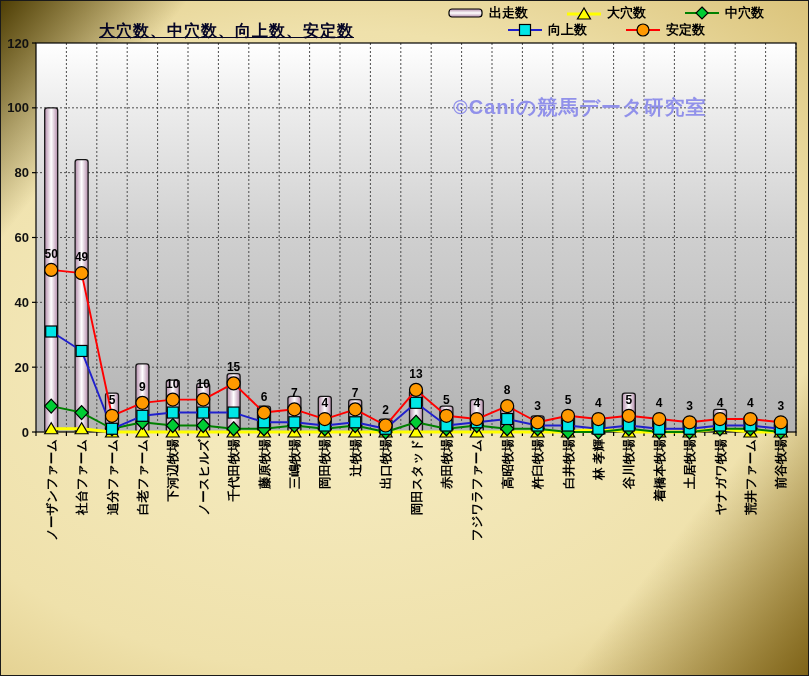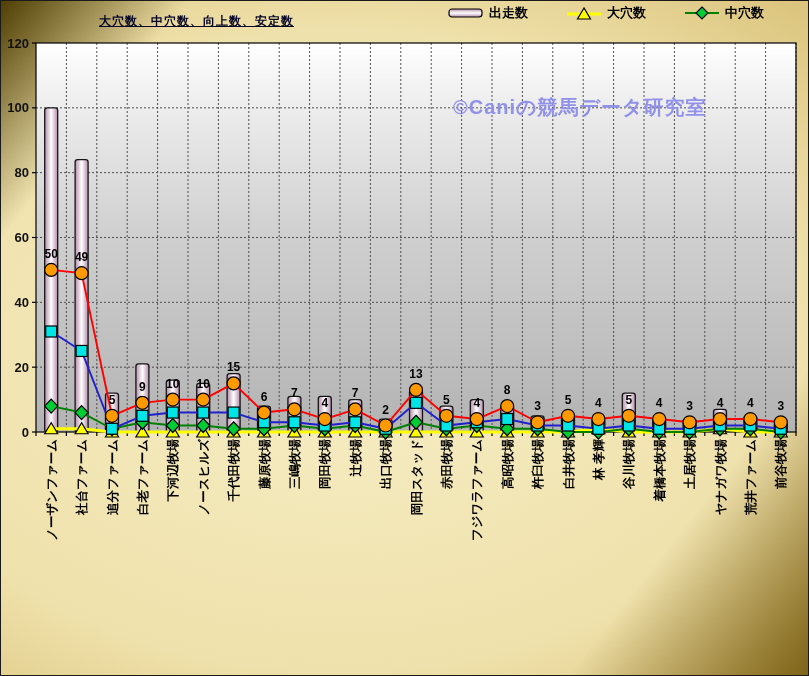--- a/index.html
+++ b/index.html
@@ -6,21 +6,21 @@
   .canvas{
     position:relative;width:809px;height:676px;overflow:hidden;
     font-family:"Liberation Sans",sans-serif;
     border:1px solid #1a1a1a;box-sizing:border-box;
     background-image:
       linear-gradient(128deg, #4f3f06 0%, rgba(79,63,6,0) 14%),
       linear-gradient(308deg, #7e6318 0%, rgba(126,99,24,0) 18%),
       radial-gradient(115% 95% at 42% 52%, #f7eec6 0%, #efe1ab 50%, #d4ba6c 82%, #ab8c35 100%);
   }
   .title{
-    position:absolute;left:98px;top:12px;font-size:12px;font-weight:bold;
+    position:absolute;left:98px;top:20px;font-size:16px;font-weight:bold;
     text-decoration:underline;color:#050525;letter-spacing:1px;white-space:nowrap;
   }
   .watermark{
     position:absolute;left:452px;top:61px;font-size:20px;font-weight:bold;
     color:#9191ea;letter-spacing:1px;white-space:nowrap;margin-top:32px;
   }
   .legend{position:absolute;left:446px;top:3px;}
   .legend-row{display:flex;height:17px;justify-content:center;}
   .legend-item{width:118px;display:flex;align-items:center;}
   .legend-item .lbl{font-size:13px;font-weight:bold;color:#000;margin-left:2px;white-space:nowrap;}
@@ -329,15 +329,31 @@
         <span class="lbl">大穴数</span>
       </div>
       <div class="legend-item">
         <svg width="40" height="14">
           <line x1="2" y1="7" x2="36" y2="7" stroke-width="2" stroke="#008000"></line>
           <polygon points="19,1 25,7 19,13 13,7" stroke="#000" stroke-width="1.2" fill="#00cc33"></polygon>
         </svg>
         <span class="lbl">中穴数</span>
       </div>
     </div>
+    <div class="legend-row">
+      <div class="legend-item">
+        <svg width="40" height="14">
+          <line x1="2" y1="7" x2="36" y2="7" stroke-width="2" stroke="#2020cc"></line>
+          <rect x="13.5" y="1.5" width="11" height="11" stroke="#000" stroke-width="1.2" fill="#00e6e6"></rect>
+        </svg>
+        <span class="lbl">向上数</span>
+      </div>
+      <div class="legend-item">
+        <svg width="40" height="14">
+          <line x1="2" y1="7" x2="36" y2="7" stroke-width="2" stroke="#ff0000"></line>
+          <circle cx="19" cy="7" r="6" stroke="#000" stroke-width="1.2" fill="#ff9900"></circle>
+        </svg>
+        <span class="lbl">安定数</span>
+      </div>
+    </div>
   </div>
 
 </div>
 
 </body></html>

